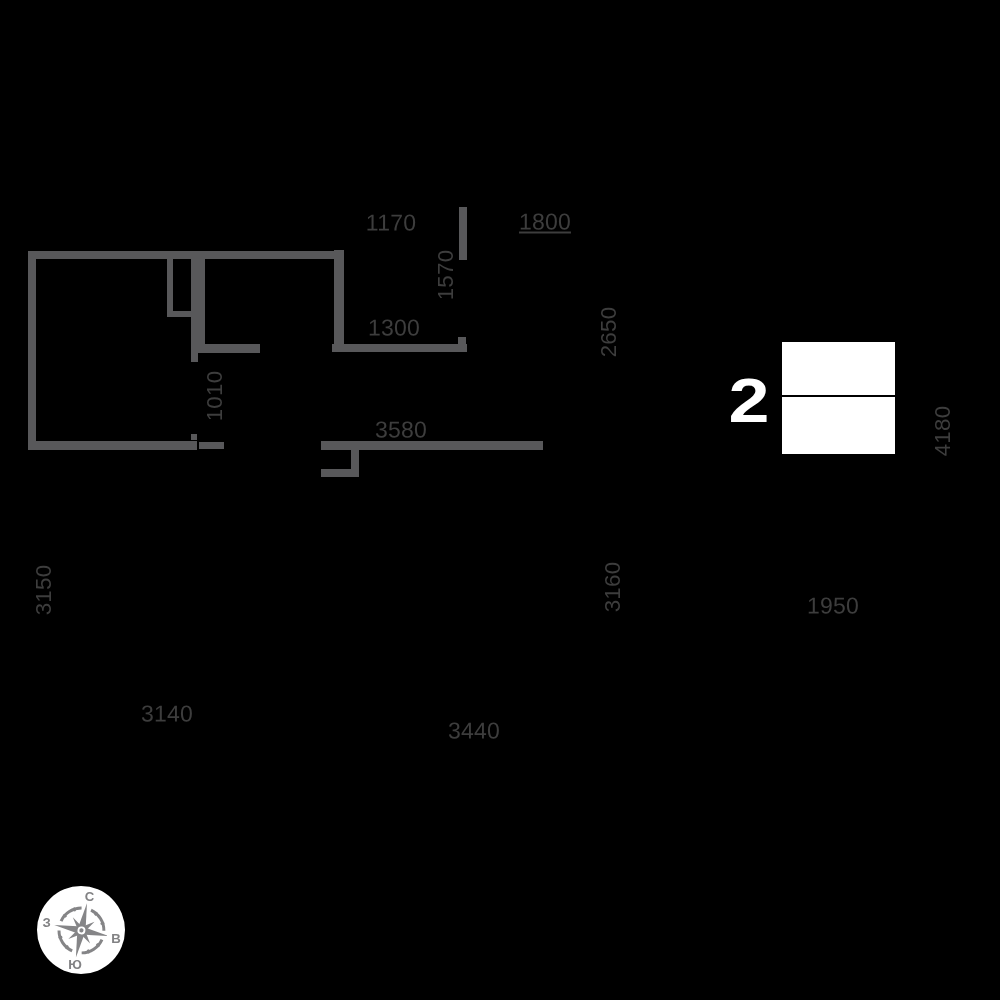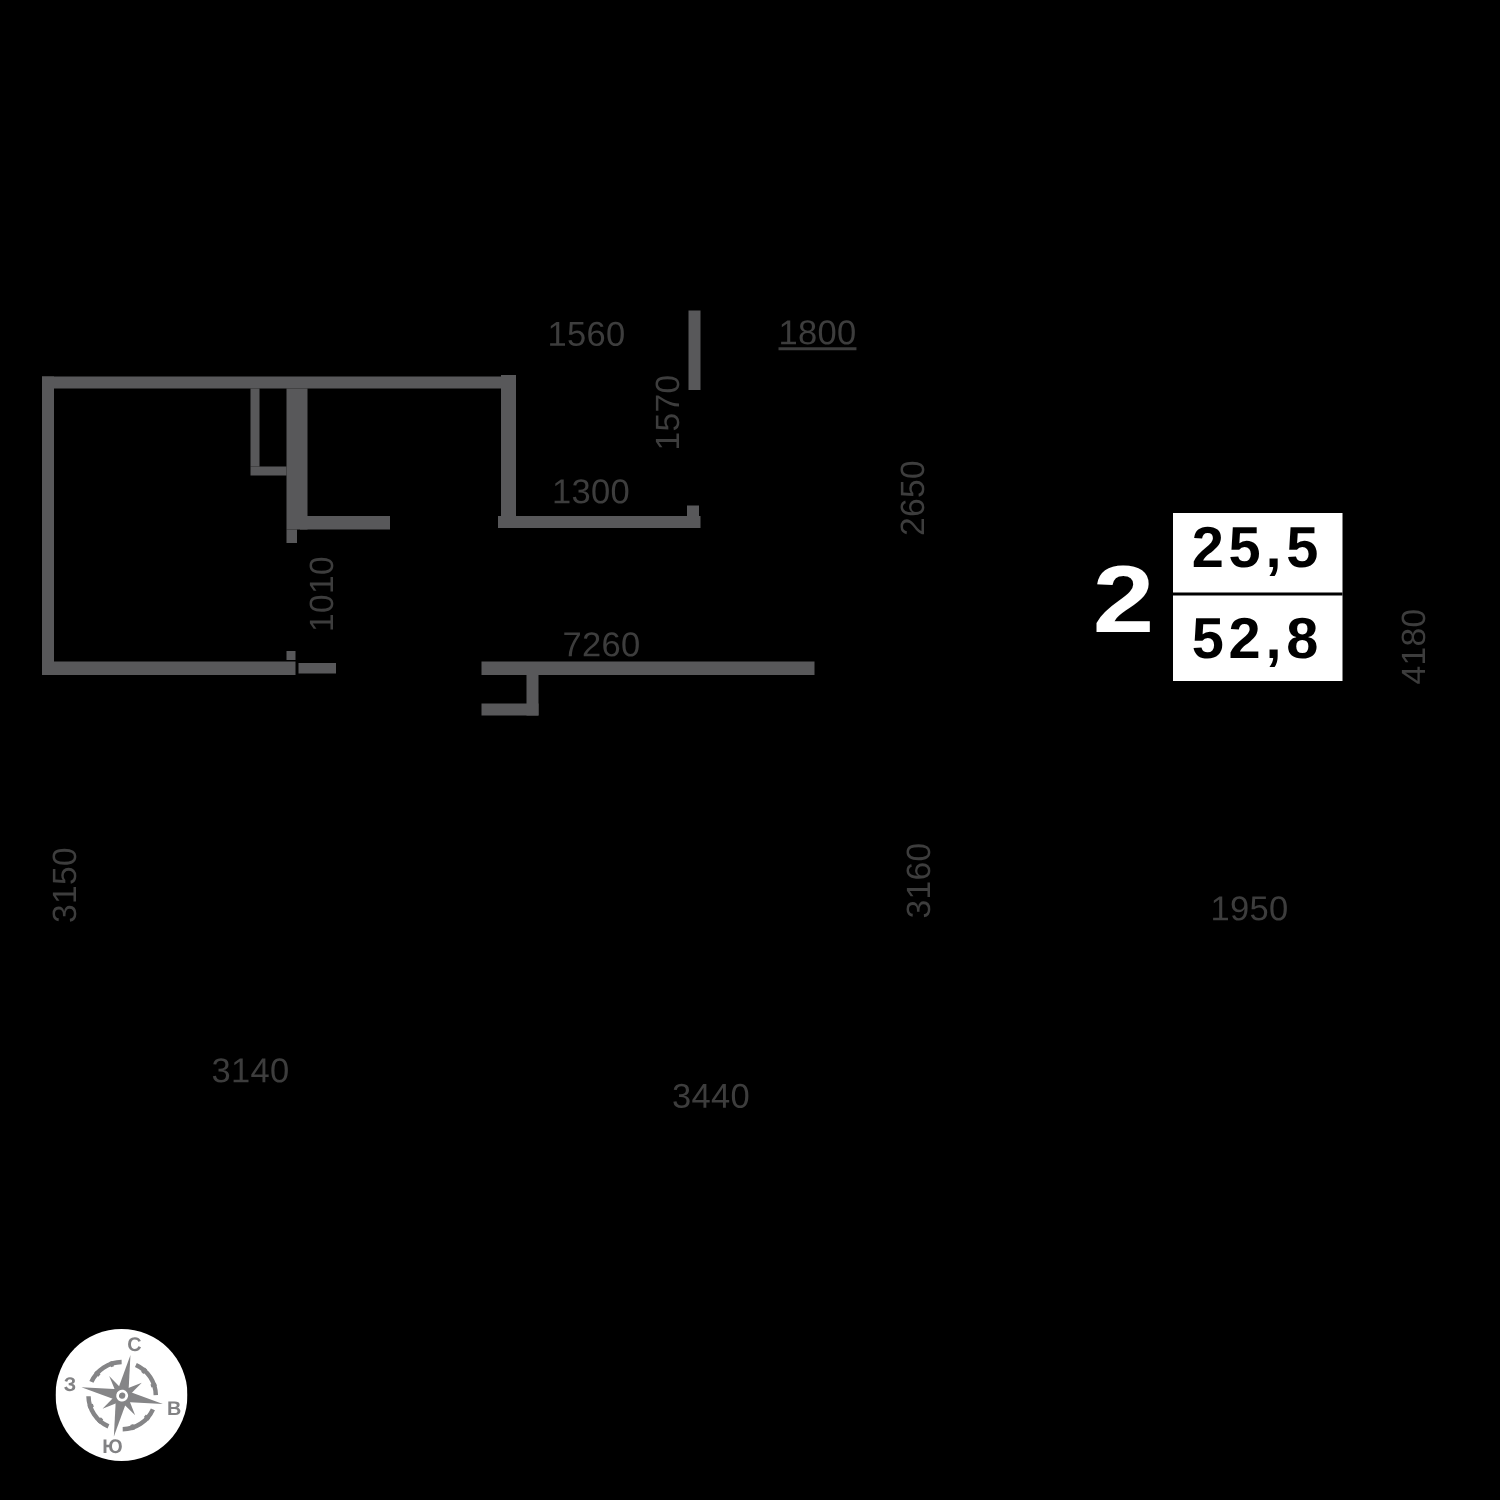--- a/index.html
+++ b/index.html
@@ -42,64 +42,54 @@
   <div class="w" style="left:458.4px;top:337.2px;width:7.6px;height:7.1px;"></div>
 
   <div class="w" style="left:459.2px;top:206.6px;width:7.6px;height:53.4px;"></div>
 
   <div class="w" style="left:320.8px;top:441.4px;width:222.4px;height:8.6px;"></div>
 
   <div class="w" style="left:351.2px;top:450px;width:8px;height:27.3px;"></div>
 
   <div class="w" style="left:320.8px;top:469.2px;width:38.4px;height:8.1px;"></div>
 
-  <div class="dim" style="left:391px;top:222.5px;">1560</div>
+  <div class="dim" style="left:391px;top:222.5px;">1170</div>
 
   <div class="dim" style="left:545px;top:222px;text-decoration:underline;">1800</div>
 
   <div class="dimv" style="left:446px;top:275px;">1570</div>
 
   <div class="dim" style="left:394px;top:327.5px;">1300</div>
 
   <div class="dimv" style="left:609px;top:332px;">2650</div>
 
   <div class="dimv" style="left:214.5px;top:396.4px;">1010</div>
 
-  <div class="dim" style="left:400.8px;top:430px;">7260</div>
+  <div class="dim" style="left:400.8px;top:430px;">3580</div>
 
   <div class="dimv" style="left:943px;top:430.7px;">4180</div>
 
   <div class="dimv" style="left:43.5px;top:590px;">3150</div>
 
   <div class="dimv" style="left:612.5px;top:587px;">3160</div>
 
   <div class="dim" style="left:832.5px;top:605.5px;">1950</div>
 
   <div class="dim" style="left:166.5px;top:714px;text-align:right;">3140</div>
 
   <div class="dim" style="left:474px;top:714.5px;margin-top:16px;">3440</div>
 
   <div style="position:absolute;left:749px;top:400.5px;transform:translate(-50%,-50%) scaleX(1.16);
        color:#fff;font-size:63.5px;font-weight:bold;line-height:1;">2</div>
 
   <div style="position:absolute;left:781.8px;top:341.7px;width:113px;height:112.1px;background:#fff;">
 
-    <div style="position:absolute;left:0;top:0;width:113px;height:53.2px;display:flex;
-         align-items:center;justify-content:center;color:#000;font-size:38.5px;font-weight:bold;
-         letter-spacing:3.2px;line-height:1;">
-        <span style="transform:translateY(-2px);">25,5</span>
-      </div>
 
     <div style="position:absolute;left:0;top:53.2px;width:113px;height:2.2px;background:#000;"></div>
 
-    <div style="position:absolute;left:0;top:55.4px;width:113px;height:56.7px;display:flex;
-         align-items:center;justify-content:center;color:#000;font-size:38.5px;font-weight:bold;
-         letter-spacing:3.2px;line-height:1;">
-        <span style="transform:translateY(1.5px);">52,8</span>
-      </div>
   </div>
 
   <svg style="position:absolute;left:37px;top:885.5px;" width="88" height="88" viewBox="0 0 100 100">
 
     <circle cx="50" cy="50" r="50" fill="#ffffff"></circle>
     <g transform="rotate(11.5 50.5 50.5)" fill="#858587" stroke="none">
 
       <circle cx="50.5" cy="50.5" r="25.5" fill="none" stroke="#858587" stroke-width="3.4" stroke-dasharray="28.9 11.1" transform="rotate(12.5 50.5 50.5)"></circle>
 
       <g stroke="#858587" stroke-width="2.4">

